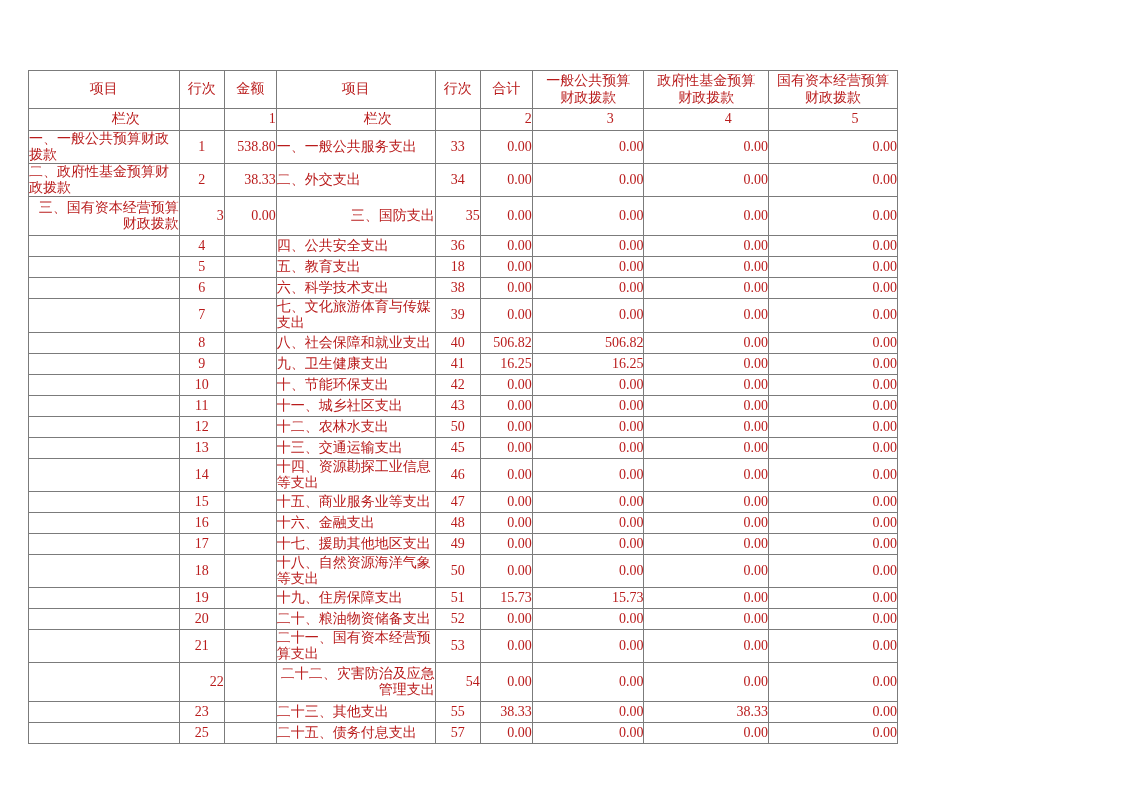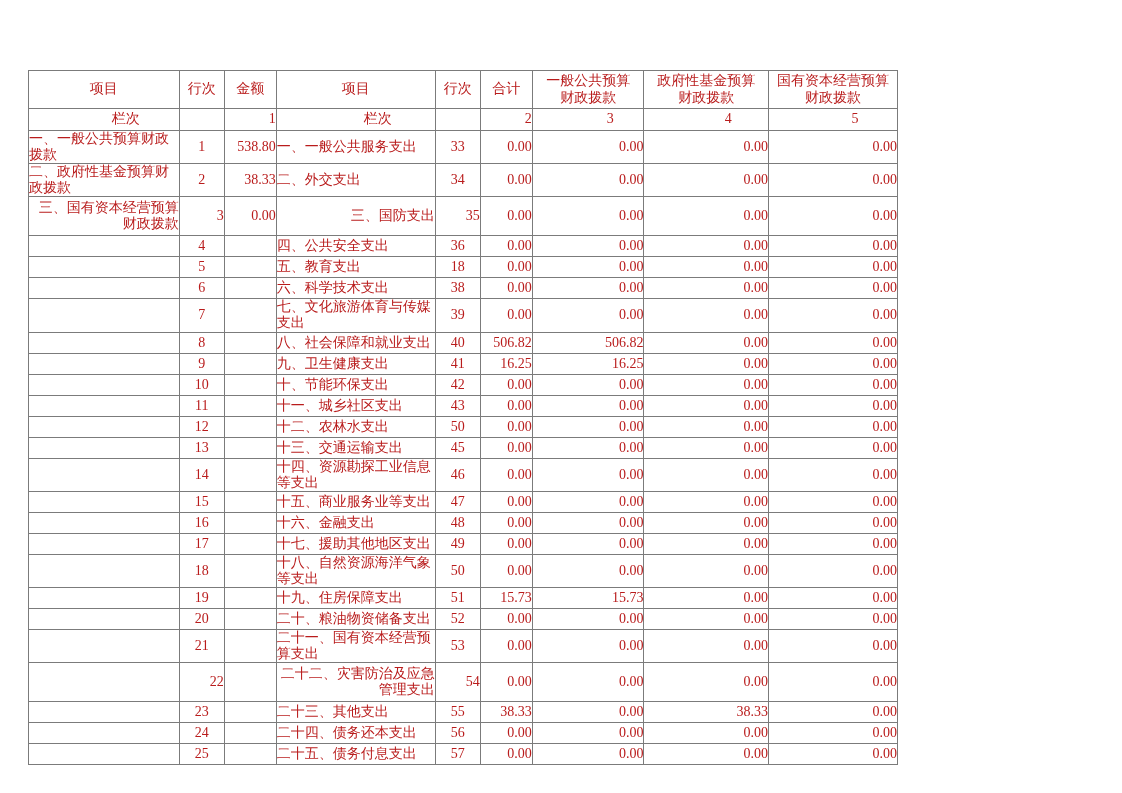--- a/index.html
+++ b/index.html
@@ -339,31 +339,20 @@
           <td class="amt"></td>
           <td class="item">二十三、其他支出</td>
           <td class="numc">55</td>
           <td class="amt">38.33</td>
           <td class="amt">0.00</td>
           <td class="amt">38.33</td>
           <td class="amt">0.00</td>
         </tr>
         <tr>
           <td class="item"></td>
-          <td class="numc">24</td>
-          <td class="amt"></td>
-          <td class="item">二十四、债务还本支出</td>
-          <td class="numc">56</td>
-          <td class="amt">0.00</td>
-          <td class="amt">0.00</td>
-          <td class="amt">0.00</td>
-          <td class="amt">0.00</td>
-        </tr>
-        <tr>
-          <td class="item"></td>
           <td class="numc">25</td>
           <td class="amt"></td>
           <td class="item">二十五、债务付息支出</td>
           <td class="numc">57</td>
           <td class="amt">0.00</td>
           <td class="amt">0.00</td>
           <td class="amt">0.00</td>
           <td class="amt">0.00</td>
         </tr>
       </tbody>

